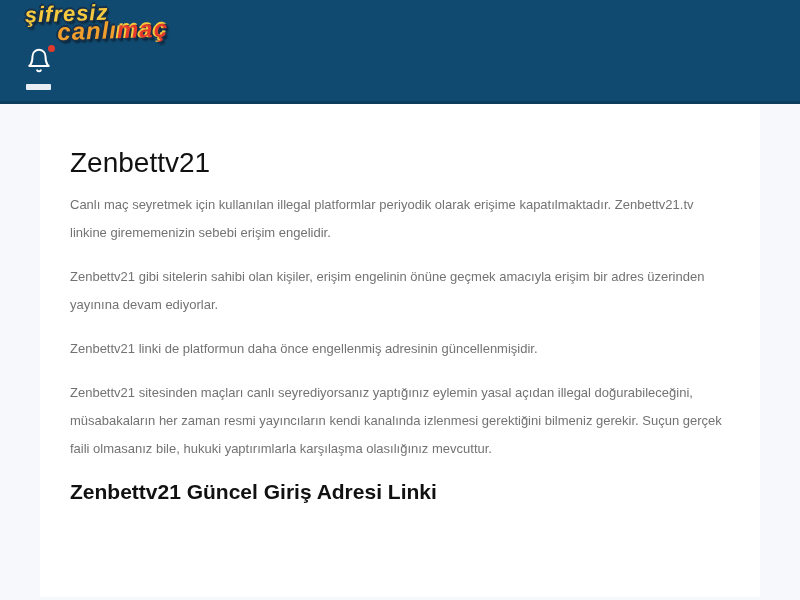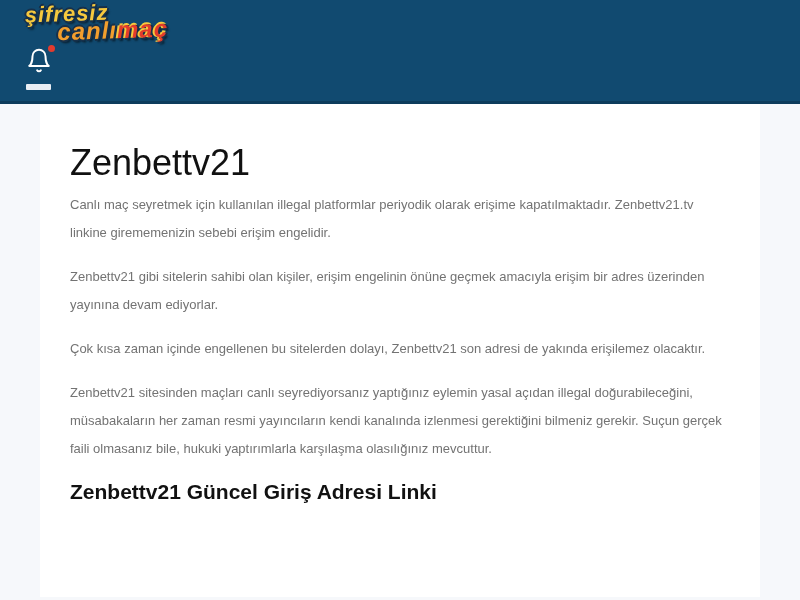--- a/index.html
+++ b/index.html
@@ -70,21 +70,21 @@
   
   .main-wrap{
     width:720px;margin:0 auto;
     background:#ffffff;
     min-height:493px;
     box-sizing:border-box;
     padding:28px 30px 0 30px;
   }
   .article-title{
     margin:14px 0 12px 0;
-    font-size:36px;line-height:33px;
+    font-size:28px;line-height:33px;
     font-weight:400;
     color:#111111;
   }
   .article-p{
     margin:0 0 16px 0;
     font-size:13px;line-height:28px;
     color:#737373;
   }
   .article-subtitle{
     margin:16px 0 0 0;
@@ -116,19 +116,19 @@
     </button>
 
     <button class="menu-toggle"></button>
   </header>
 
   <main class="main-wrap">
     <h1 class="article-title">Zenbettv21</h1>
 
     <p class="article-p">Canlı maç seyretmek için kullanılan illegal platformlar periyodik olarak erişime kapatılmaktadır. Zenbettv21.tv linkine girememenizin sebebi erişim engelidir.</p>
     <p class="article-p">Zenbettv21 gibi sitelerin sahibi olan kişiler, erişim engelinin önüne geçmek amacıyla erişim bir adres üzerinden yayınına devam ediyorlar.</p>
-    <p class="article-p">Çok kısa zaman içinde engellenen bu sitelerden dolayı, Zenbettv21 son adresi de yakında erişilemez olacaktır.</p>
+    <p class="article-p">Zenbettv21 linki de platformun daha önce engellenmiş adresinin güncellenmişidir.</p>
     <p class="article-p">Zenbettv21 sitesinden maçları canlı seyrediyorsanız yaptığınız eylemin yasal açıdan illegal doğurabileceğini, müsabakaların her zaman resmi yayıncıların kendi kanalında izlenmesi gerektiğini bilmeniz gerekir. Suçun gerçek faili olmasanız bile, hukuki yaptırımlarla karşılaşma olasılığınız mevcuttur.</p>
 
     <h2 class="article-subtitle">Zenbettv21 Güncel Giriş Adresi Linki</h2>
   </main>
 
 </div>
 
 </body></html>

